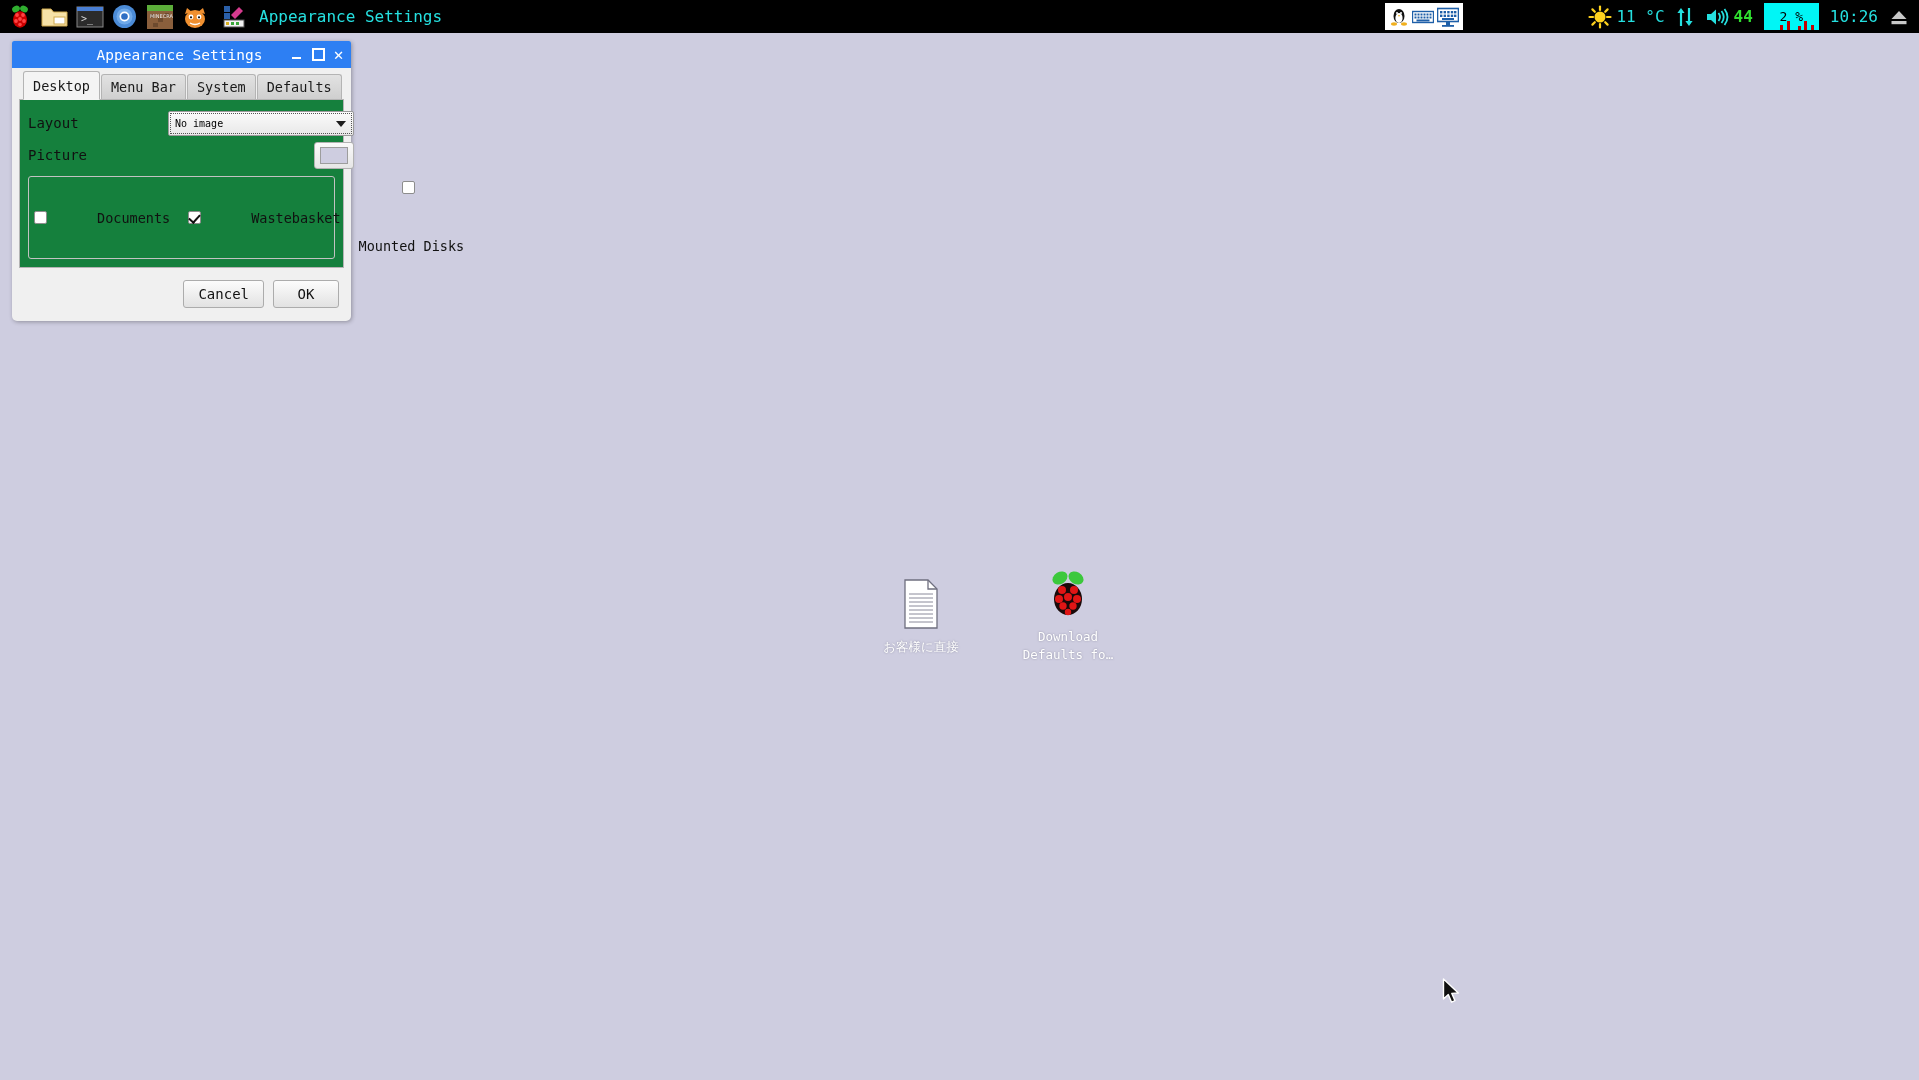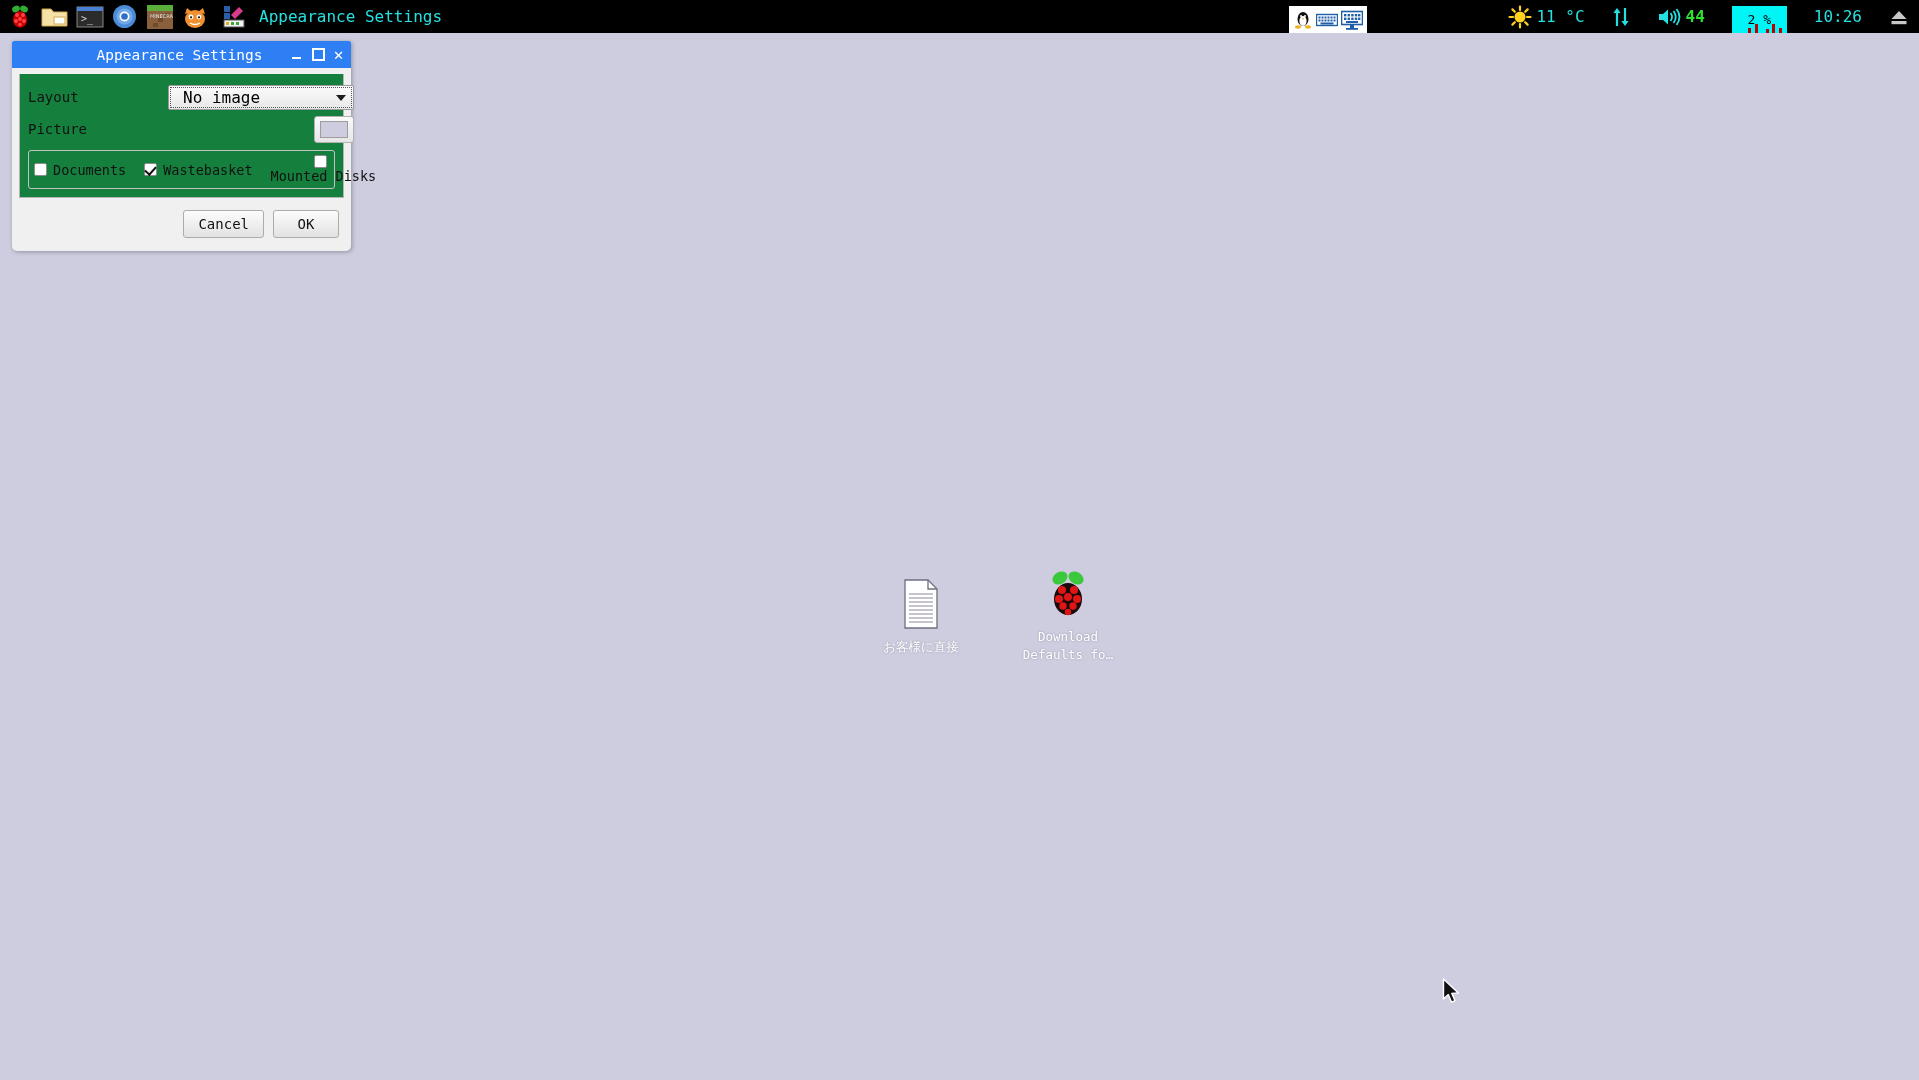--- a/index.html
+++ b/index.html
@@ -38,21 +38,21 @@
     height: 33px;
   }
   .tb-win-label {
     color: #25e0e0;
     font-size: 16px;
     font-family: "DejaVu Sans Mono", monospace;
     letter-spacing: 0px;
     margin-left: 5px;
   }
   .tb-spacer { flex: 1; }
-  .tb-right { display: flex; align-items: flex-end; height: 33px; padding-right: 4px; gap: 16px; }
+  .tb-right { display: flex; align-items: center; height: 33px; padding-right: 4px; gap: 0px; }
   .tb-sysitem { display: flex; align-items: center; height: 33px; padding: 0 5px; }
   .tb-text { color: #25e0e0; font-size: 16px; font-family: "DejaVu Sans Mono", monospace; }
   .tb-text-green { color: #30e030; font-size: 16px; font-weight: bold; font-family: "DejaVu Sans Mono", monospace; }
   .kbd-panel {
     background: #ffffff;
     height: 27px;
     display: flex; align-items: center;
     padding: 0 4px; gap: 3px;
     margin-right: 120px;
   }
@@ -176,22 +176,22 @@
   .fctl { flex: 1; display: flex; align-items: center; }
 
   
   .combo {
     width: 186px;
     height: 25px;
     background: linear-gradient(to bottom, #fbfbfb, #e8e8e8);
     border: 1px solid #9a9a9a;
     border-radius: 2px;
     display: flex; align-items: center;
-    padding: 0 14px;
-    font-size: 16px;
+    padding: 0 6px;
+    font-size: 10px;
     font-family: "DejaVu Sans Mono", monospace;
     position: relative;
     outline: 1px dotted #555;
     outline-offset: -3px;
   }
   .combo .arrow {
     position: absolute; right: 7px; top: 50%;
     margin-top: -2px;
     width: 0; height: 0;
     border-left: 5px solid transparent;
@@ -237,20 +237,21 @@
     display: flex;
     align-items: center;
   }
   .chk {
     display: flex; align-items: center;
     font-size: 13.5px;
     font-family: "DejaVu Sans Mono", monospace;
     color: #111;
     margin-right: 18px;
     white-space: nowrap;
+    gap: 44px;
   }
   .chk:last-child { margin-right: 4px; flex-direction: column; }
   .box {
     width: 13px; height: 13px;
     border: 1px solid #8d8d8d;
     background: #fff;
     border-radius: 2px;
     margin-right: 6px;
     position: relative;
     flex-shrink: 0;
@@ -532,20 +533,26 @@
 
   <div id="titlebar">
     <div class="title">Appearance Settings</div>
     <div class="wbtn wbtn-min"></div>
     <div class="wbtn wbtn-max"></div>
     <div class="wbtn wbtn-close">✕</div>
   </div>
 
   <div id="dialog-body">
 
+    <div class="tabs">
+      <div class="tab active">Desktop</div>
+      <div class="tab">Menu Bar</div>
+      <div class="tab">System</div>
+      <div class="tab">Defaults</div>
+    </div>
 
     <div class="tabpanel">
 
       <div class="frow">
         <div class="flabel">Layout</div>
         <div class="fctl">
           <div class="combo">
             <span>No image</span>
             <span class="arrow"></span>
           </div>

